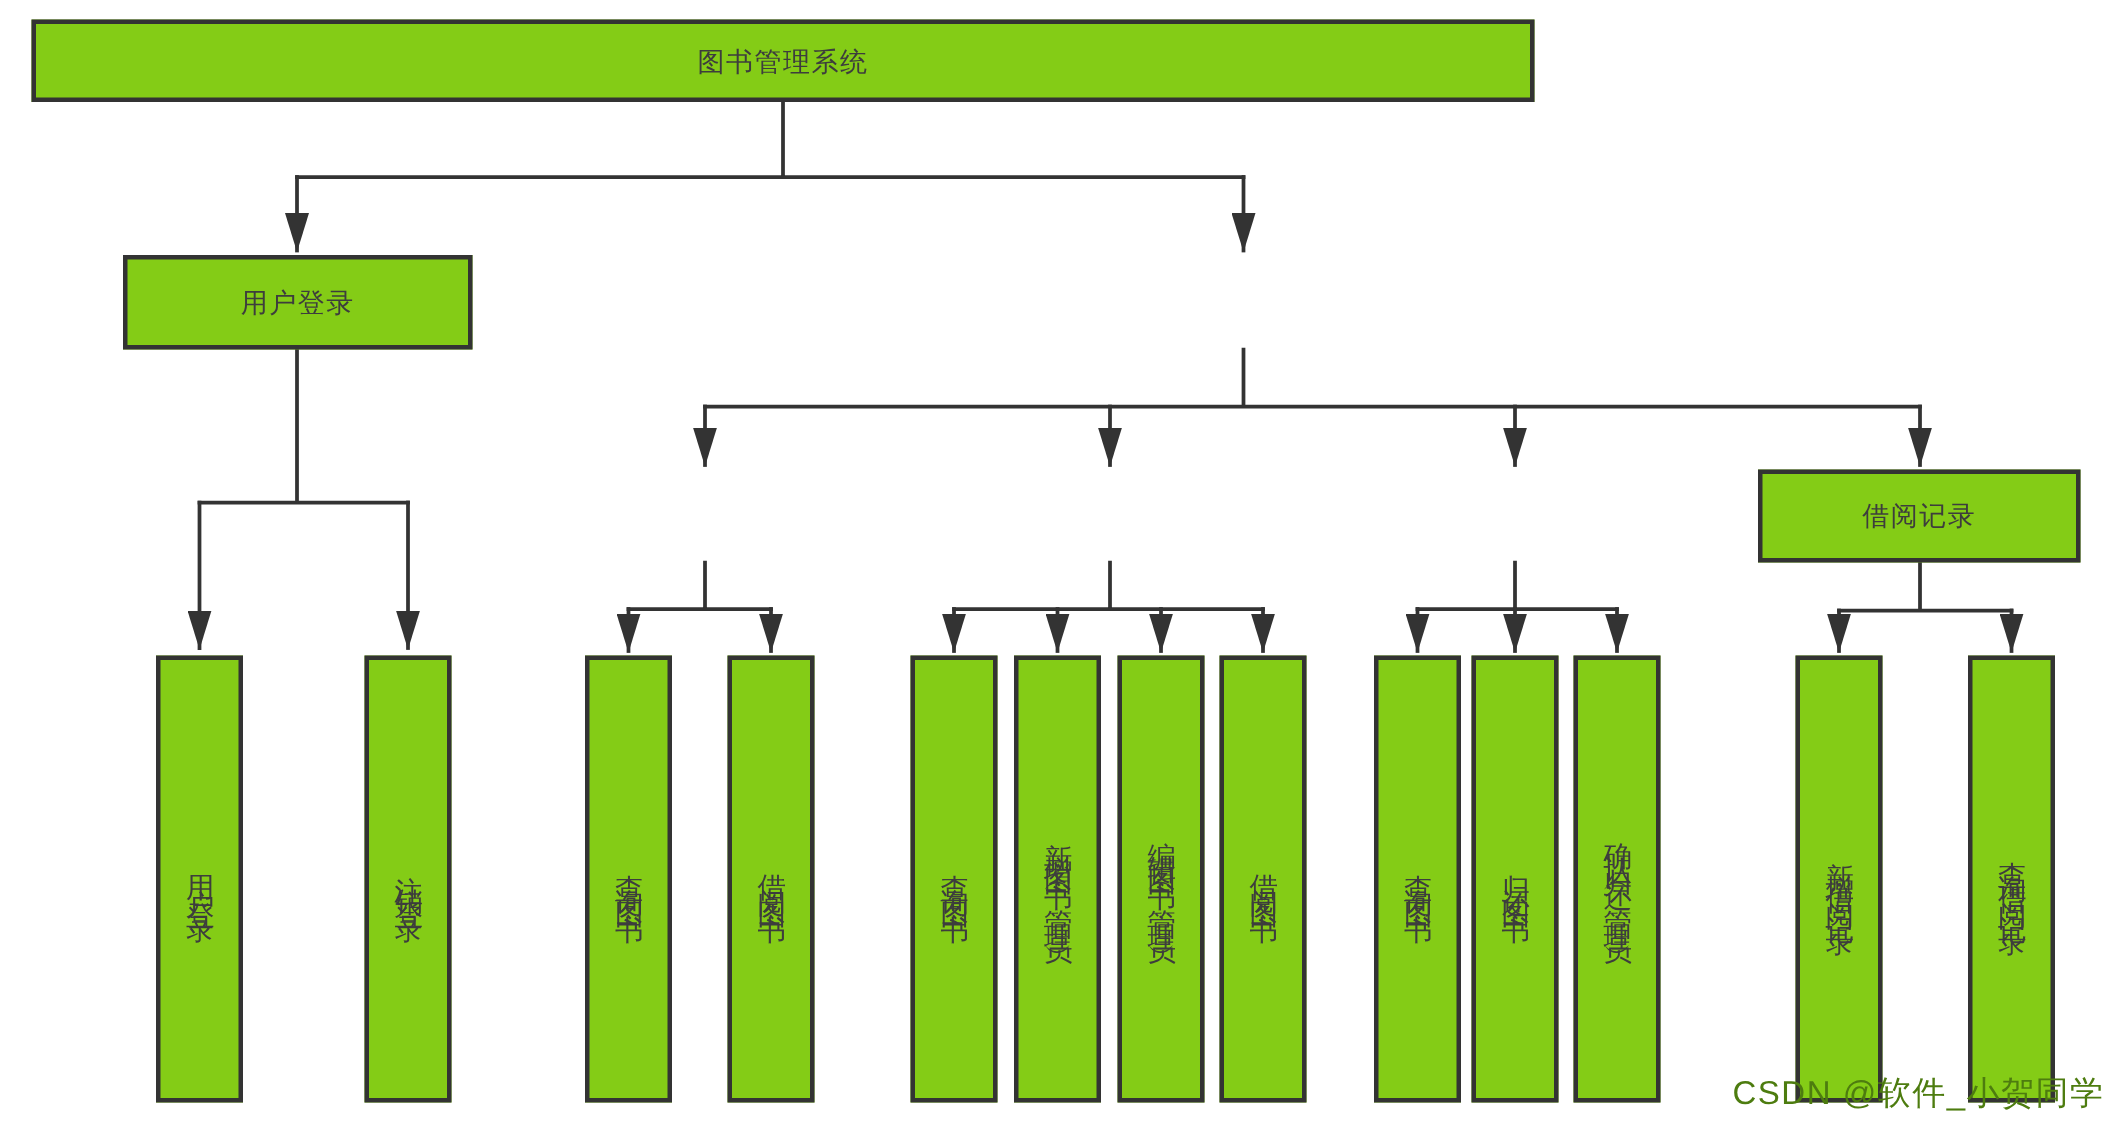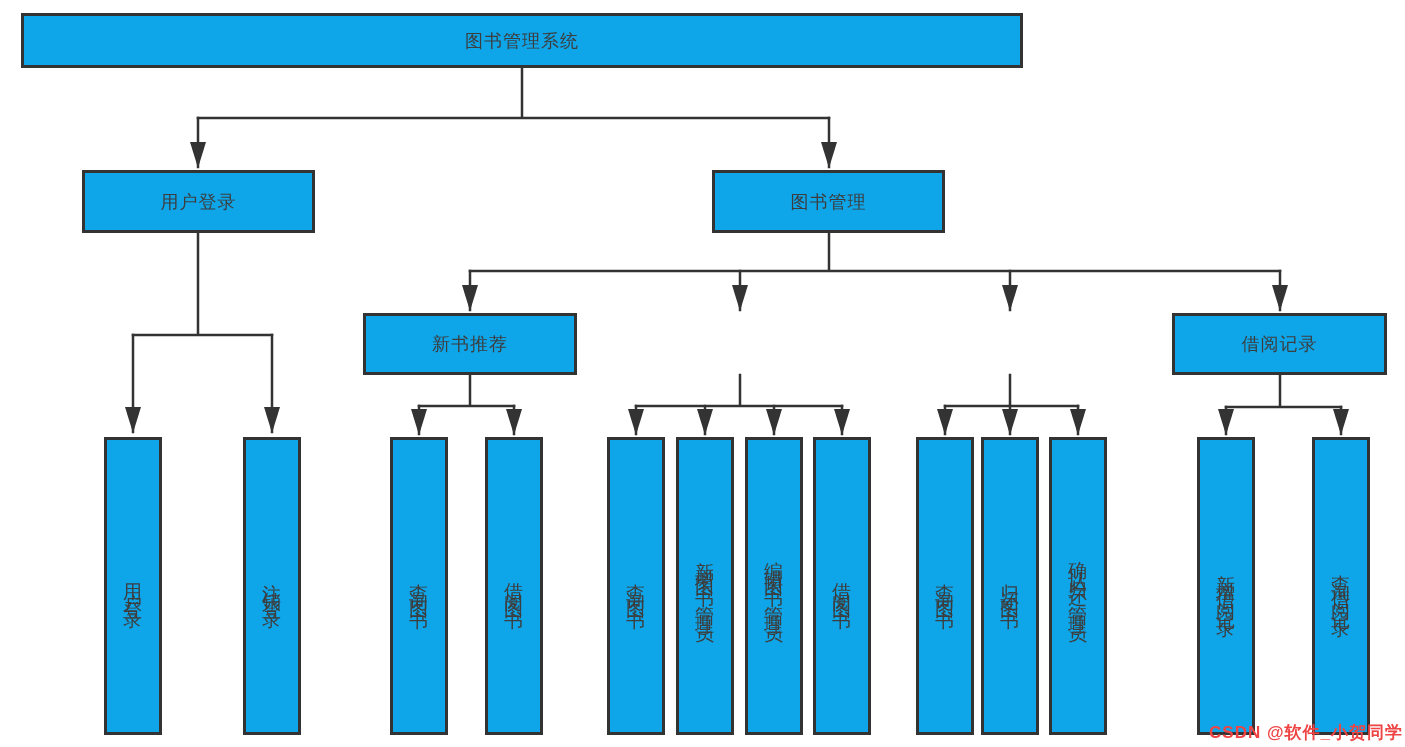--- a/index.html
+++ b/index.html
@@ -14,45 +14,44 @@
   }
   svg.connectors {
     position: absolute;
     left: 0; top: 0;
     width: 1405px; height: 747px;
     pointer-events: none;
   }
   .node {
     position: absolute;
     box-sizing: border-box;
-    background: #0ea5e9;
+    background: #84cc16;
     border: 3px solid #333333;
     display: flex;
     align-items: center;
     justify-content: center;
   }
   .hbox { font-size: 18px; letter-spacing: 1px; }
   .root-box { font-size: 18px; }
   .vbox span {
     writing-mode: vertical-rl;
     text-orientation: mixed;
     font-size: 19px;
     letter-spacing: 9px;
     line-height: 1;
     white-space: nowrap;
   }
   .watermark {
     position: absolute;
     right: 2px;
     bottom: 3px;
-    font-size: 17px;
-    color: #ef4444;
+    font-size: 22px;
+    color: #4d7c0f;
     letter-spacing: 1px;
     z-index: 10;
-    font-weight: bold;
   }
 </style>
 </head>
 <body>
 
 <div class="canvas">
 
   <svg class="connectors" viewBox="0 0 1405 747" xmlns="http://www.w3.org/2000/svg">
     <defs>
       <marker id="arrow" viewBox="0 0 26 16" refX="25" refY="8" markerWidth="26" markerHeight="16" markerUnits="userSpaceOnUse" orient="auto">
@@ -96,27 +95,21 @@
     </g>
   </svg>
 
   <div class="node hbox root-box" style="left:21px; top:13px; width:1002px; height:55px;">
     <span>图书管理系统</span>
   </div>
 
   <div class="node hbox" style="left:82px; top:170px; width:233px; height:63px;">
     <span>用户登录</span>
   </div>
-  <div class="node hbox" style="left:712px; top:170px; width:233px; height:63px;">
-    <span>图书管理</span>
-  </div>
 
-  <div class="node hbox" style="left:363px; top:313px; width:214px; height:62px;">
-    <span>新书推荐</span>
-  </div>
   <div class="node hbox" style="left:1172px; top:313px; width:215px; height:62px;">
     <span>借阅记录</span>
   </div>
 
   <div class="node vbox" style="left:104px; top:437px; width:58px; height:298px;">
     <span>用户登录</span>
   </div>
   <div class="node vbox" style="left:243px; top:437px; width:58px; height:298px;">
     <span>注销登录</span>
   </div>

